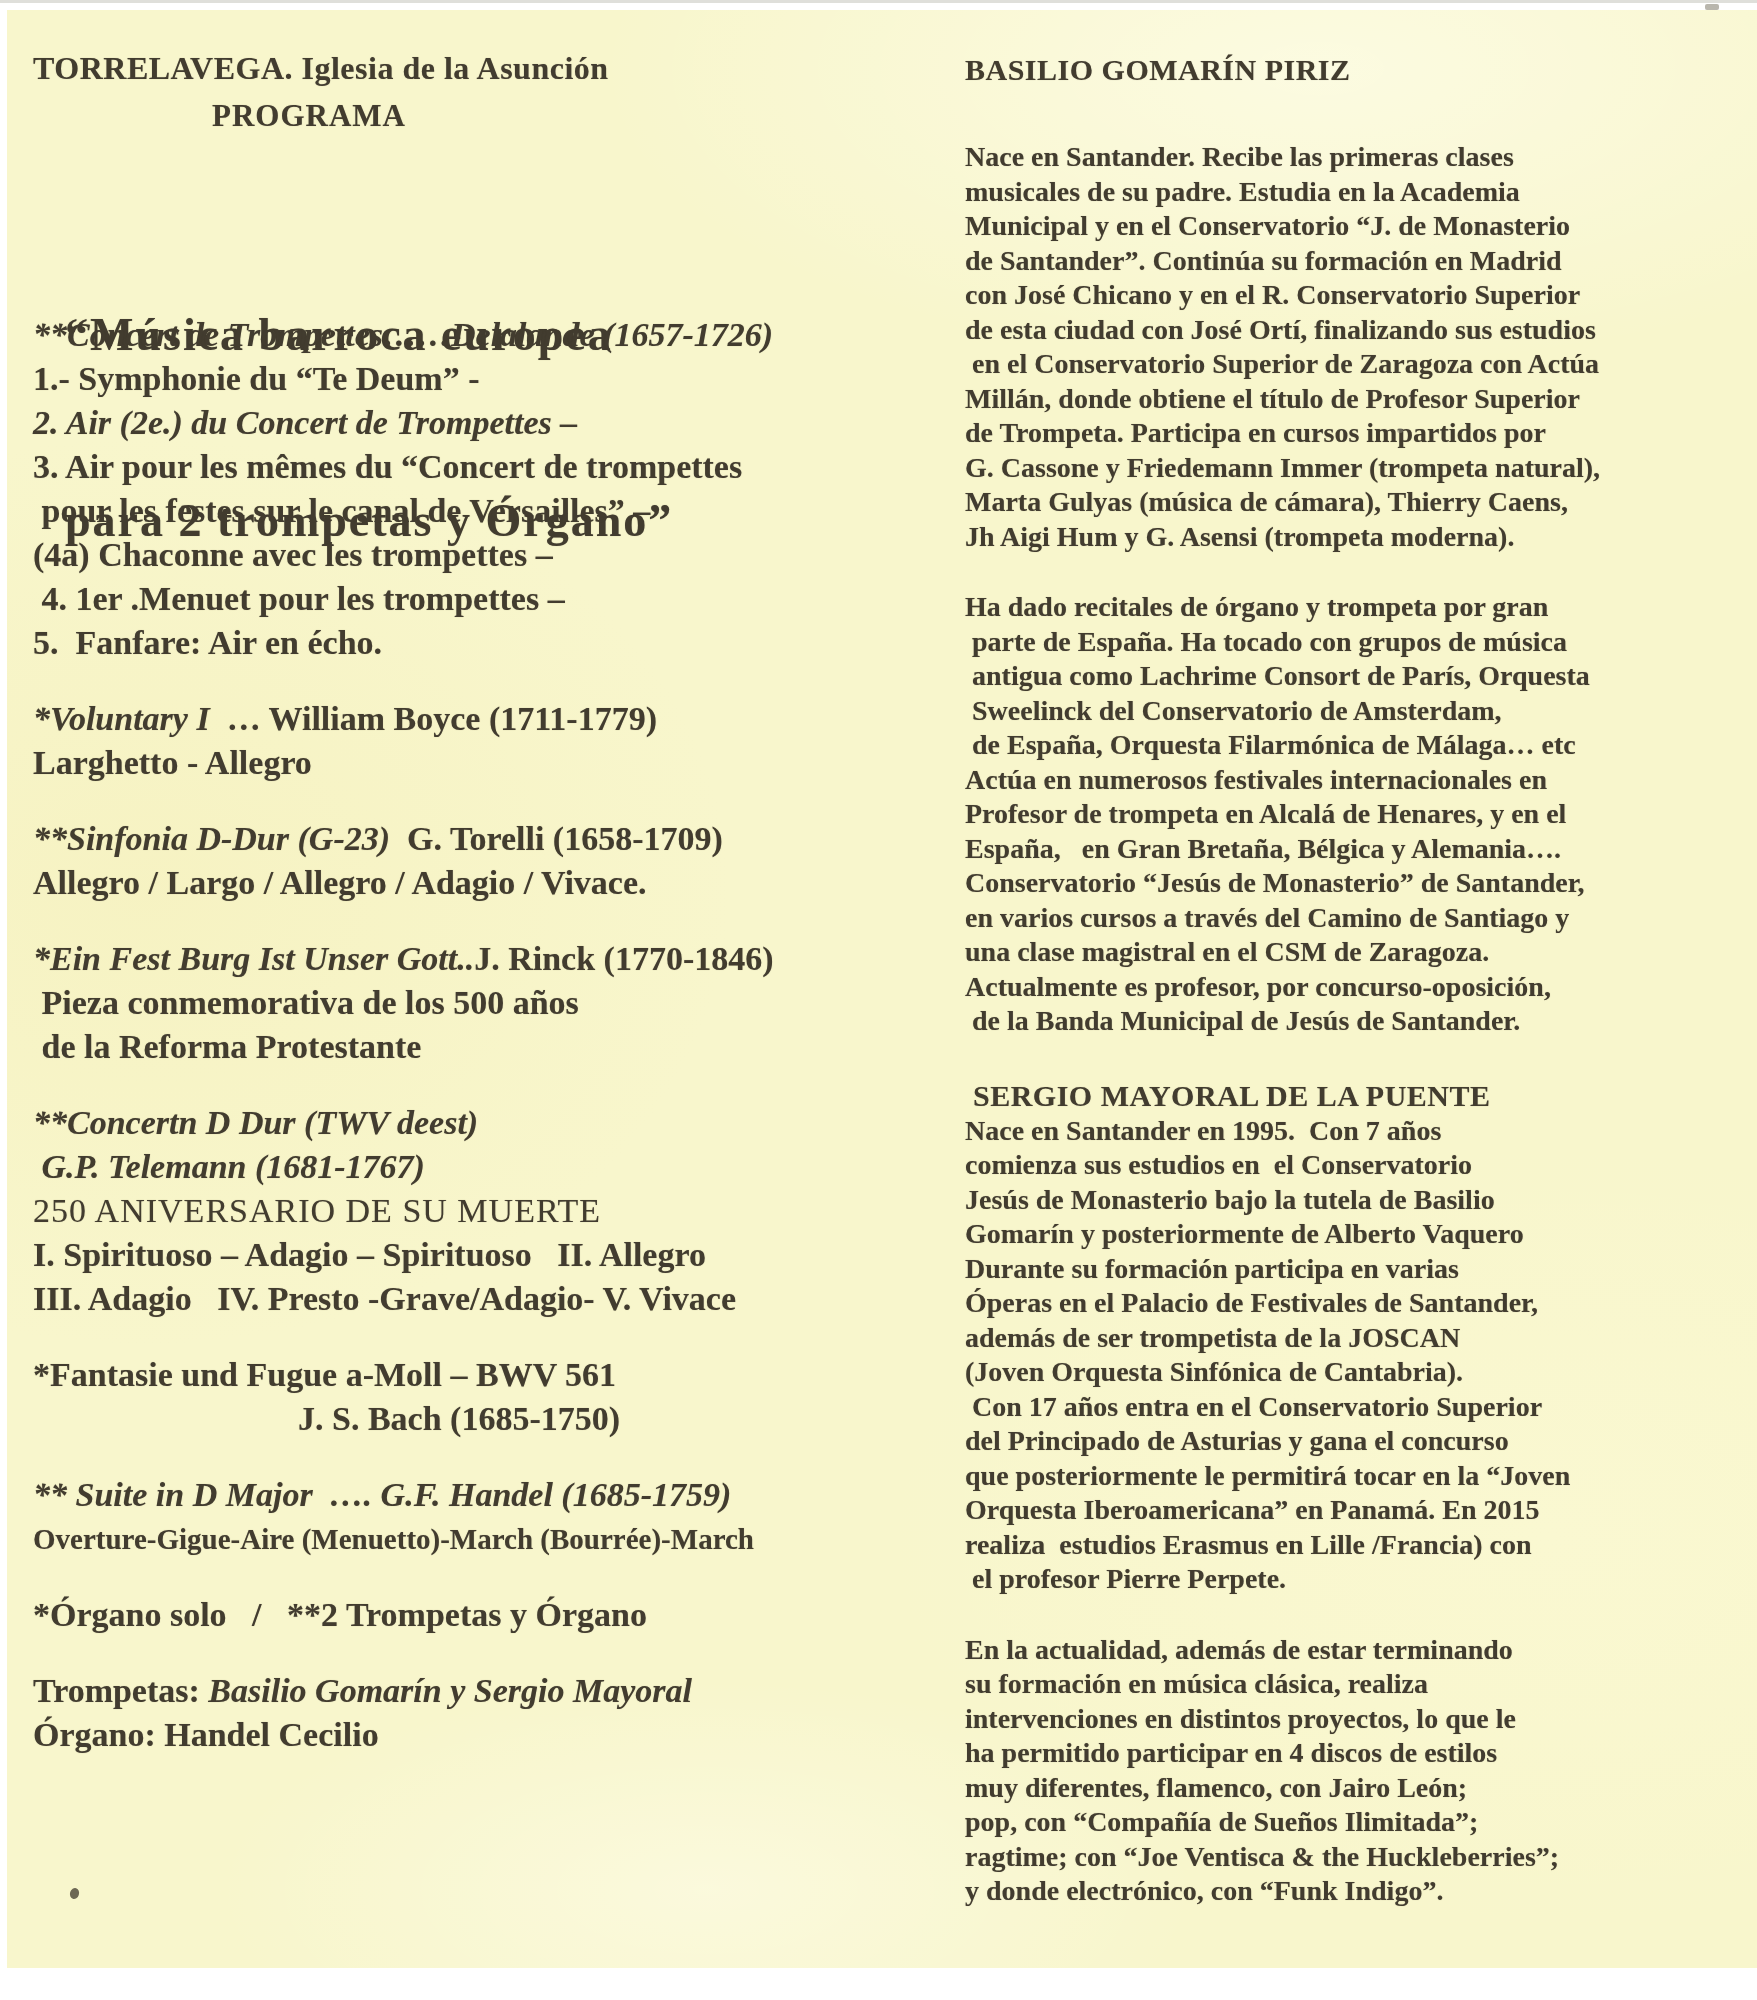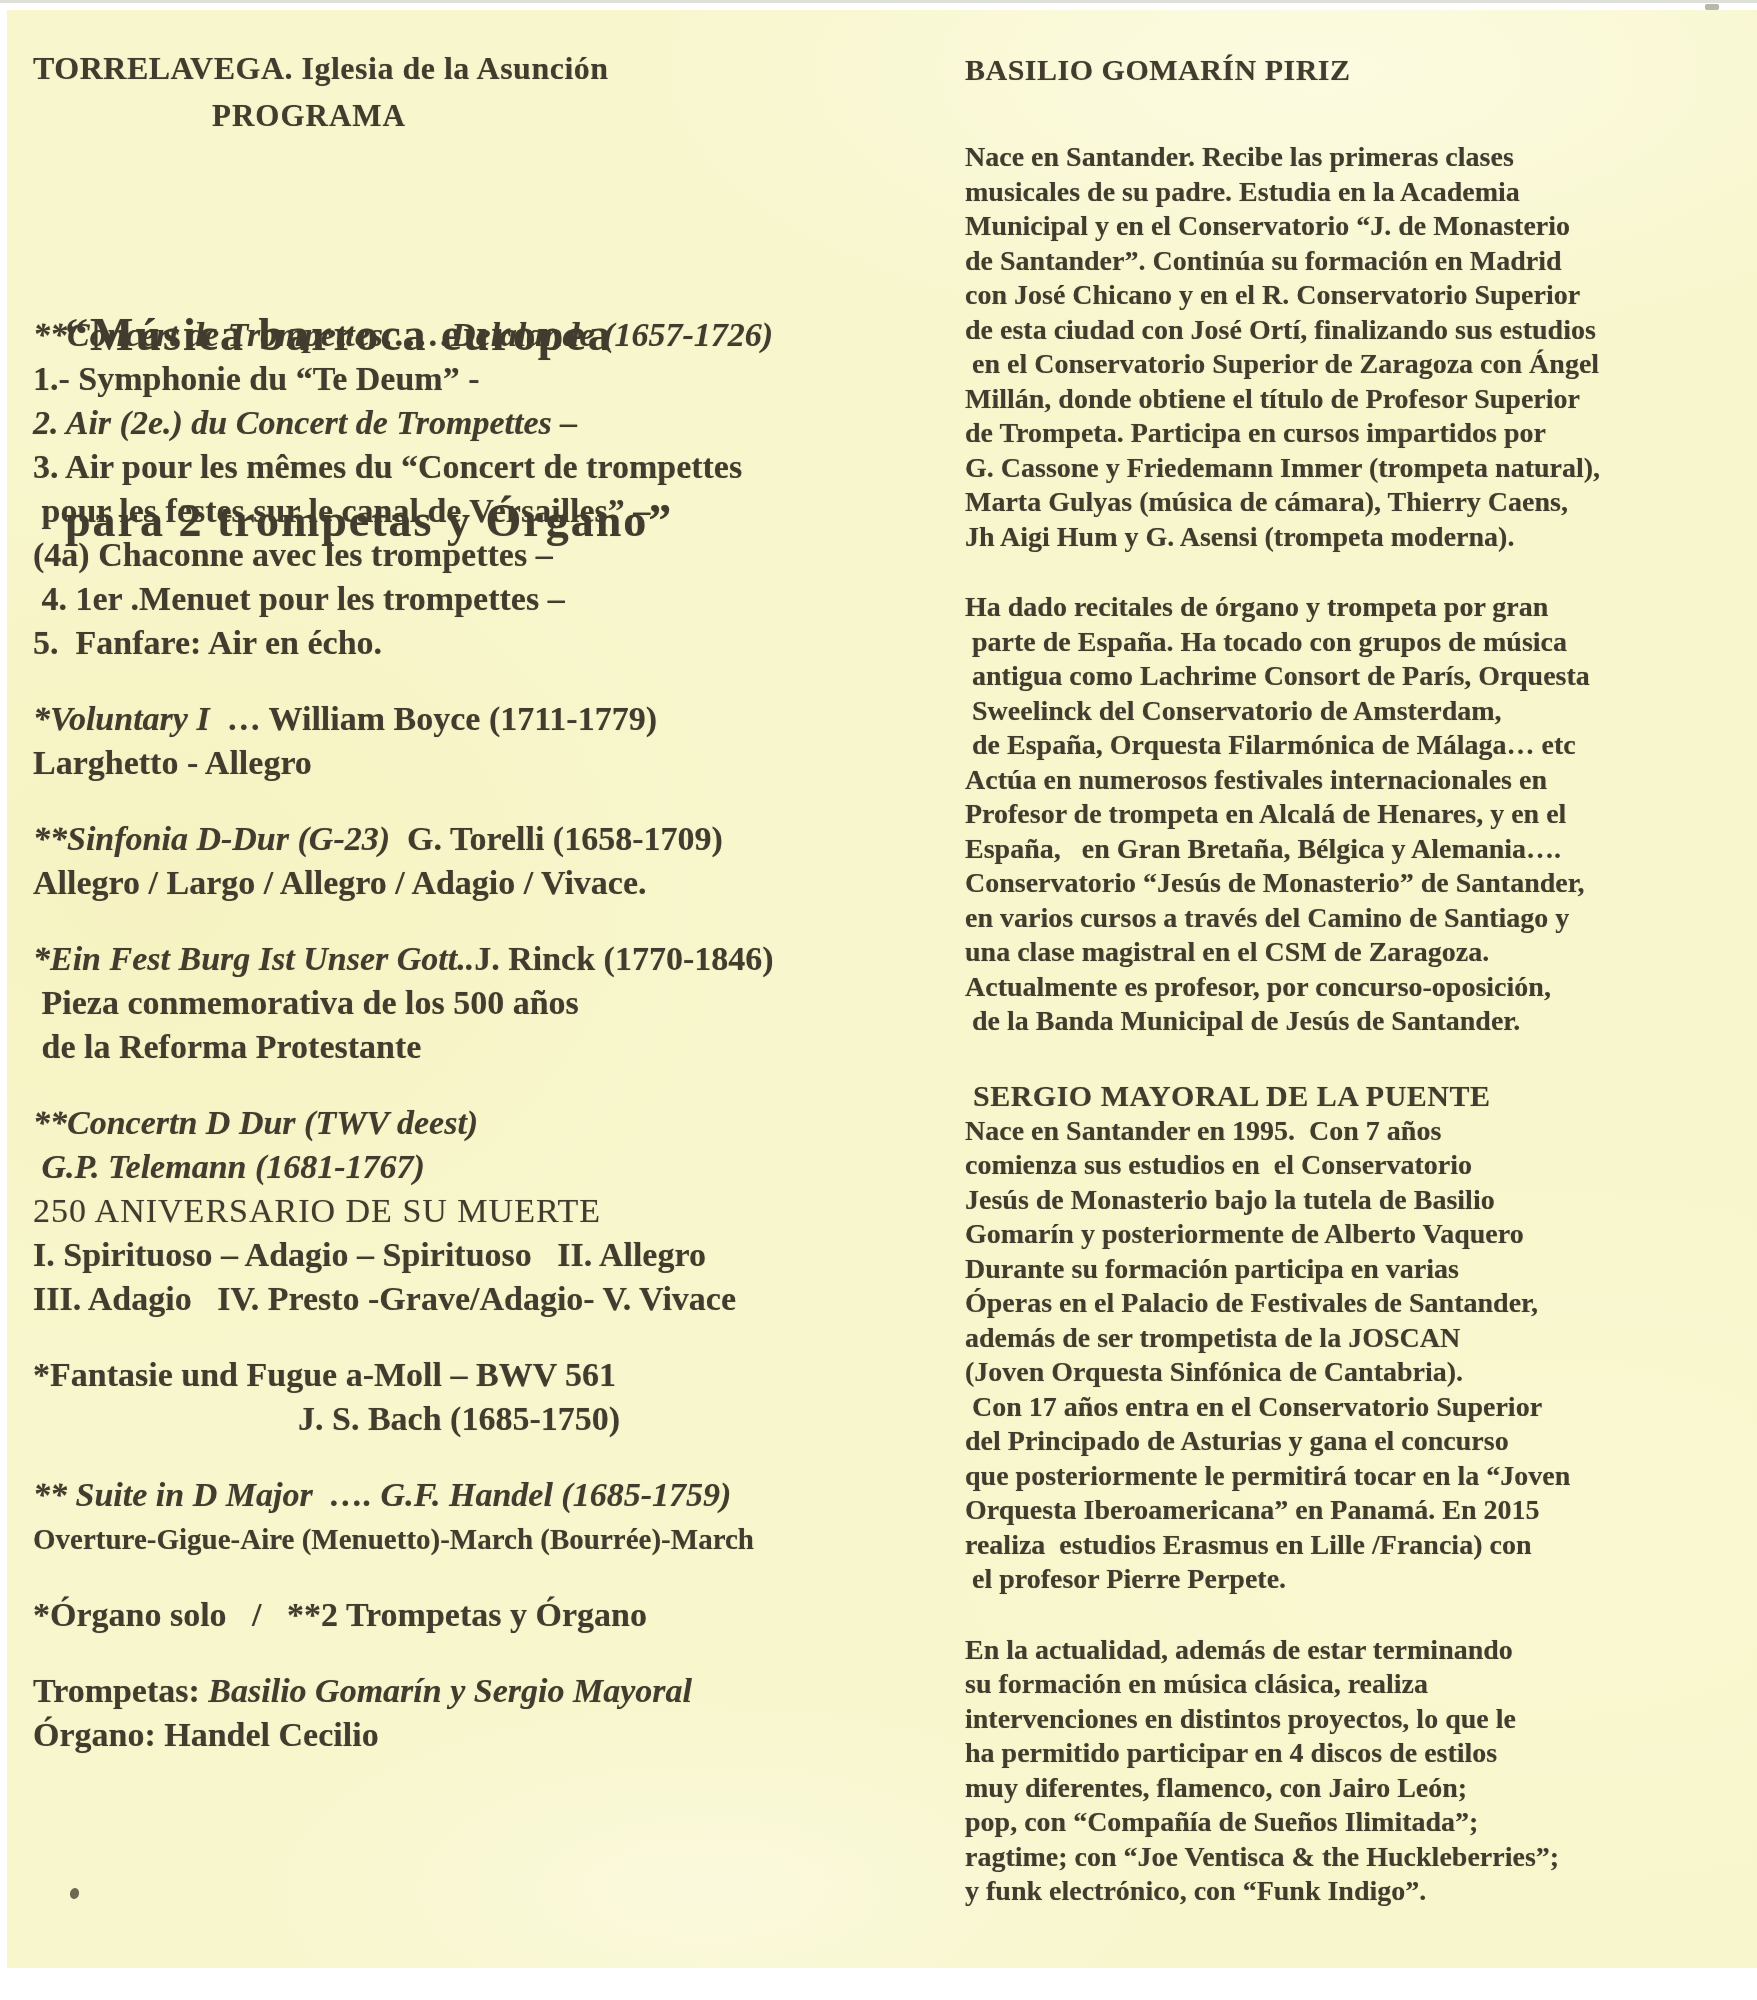--- a/index.html
+++ b/index.html
@@ -117,21 +117,21 @@
     <div class="col-right">
       <div class="bio-heading">BASILIO GOMARÍN PIRIZ</div>
       <div id="bio1-paras">
           <div class="bio-para">
             <div class="bio-line">Nace en Santander. Recibe las primeras clases</div>
             <div class="bio-line">musicales de su padre. Estudia en la Academia</div>
             <div class="bio-line">Municipal y en el Conservatorio “J. de Monasterio</div>
             <div class="bio-line">de Santander”. Continúa su formación en Madrid</div>
             <div class="bio-line">con José Chicano y en el R. Conservatorio Superior</div>
             <div class="bio-line">de esta ciudad con José Ortí, finalizando sus estudios</div>
-            <div class="bio-line"> en el Conservatorio Superior de Zaragoza con Ángel</div>
+            <div class="bio-line"> en el Conservatorio Superior de Zaragoza con Actúa</div>
             <div class="bio-line">Millán, donde obtiene el título de Profesor Superior</div>
             <div class="bio-line">de Trompeta. Participa en cursos impartidos por</div>
             <div class="bio-line">G. Cassone y Friedemann Immer (trompeta natural),</div>
             <div class="bio-line">Marta Gulyas (música de cámara), Thierry Caens,</div>
             <div class="bio-line">Jh Aigi Hum y G. Asensi (trompeta moderna).</div>
           </div>
           <div class="bio-para">
             <div class="bio-line">Ha dado recitales de órgano y trompeta por gran</div>
             <div class="bio-line"> parte de España. Ha tocado con grupos de música</div>
             <div class="bio-line"> antigua como Lachrime Consort de París, Orquesta</div>
@@ -166,21 +166,21 @@
             <div class="bio-line"> el profesor Pierre Perpete.</div>
           </div>
           <div class="bio-para">
             <div class="bio-line">En la actualidad, además de estar terminando</div>
             <div class="bio-line">su formación en música clásica, realiza</div>
             <div class="bio-line">intervenciones en distintos proyectos, lo que le</div>
             <div class="bio-line">ha permitido participar en 4 discos de estilos</div>
             <div class="bio-line">muy diferentes, flamenco, con Jairo León;</div>
             <div class="bio-line">pop, con “Compañía de Sueños Ilimitada”;</div>
             <div class="bio-line">ragtime; con “Joe Ventisca &amp; the Huckleberries”;</div>
-            <div class="bio-line">y funk electrónico, con “Funk Indigo”.</div>
+            <div class="bio-line">y donde electrónico, con “Funk Indigo”.</div>
           </div>
         </div>
     </div>
 
     <div class="speck speck-1"></div>
     <div class="speck speck-2"></div>
     <div class="speck speck-3"></div>
   </div>
 </div>
 

